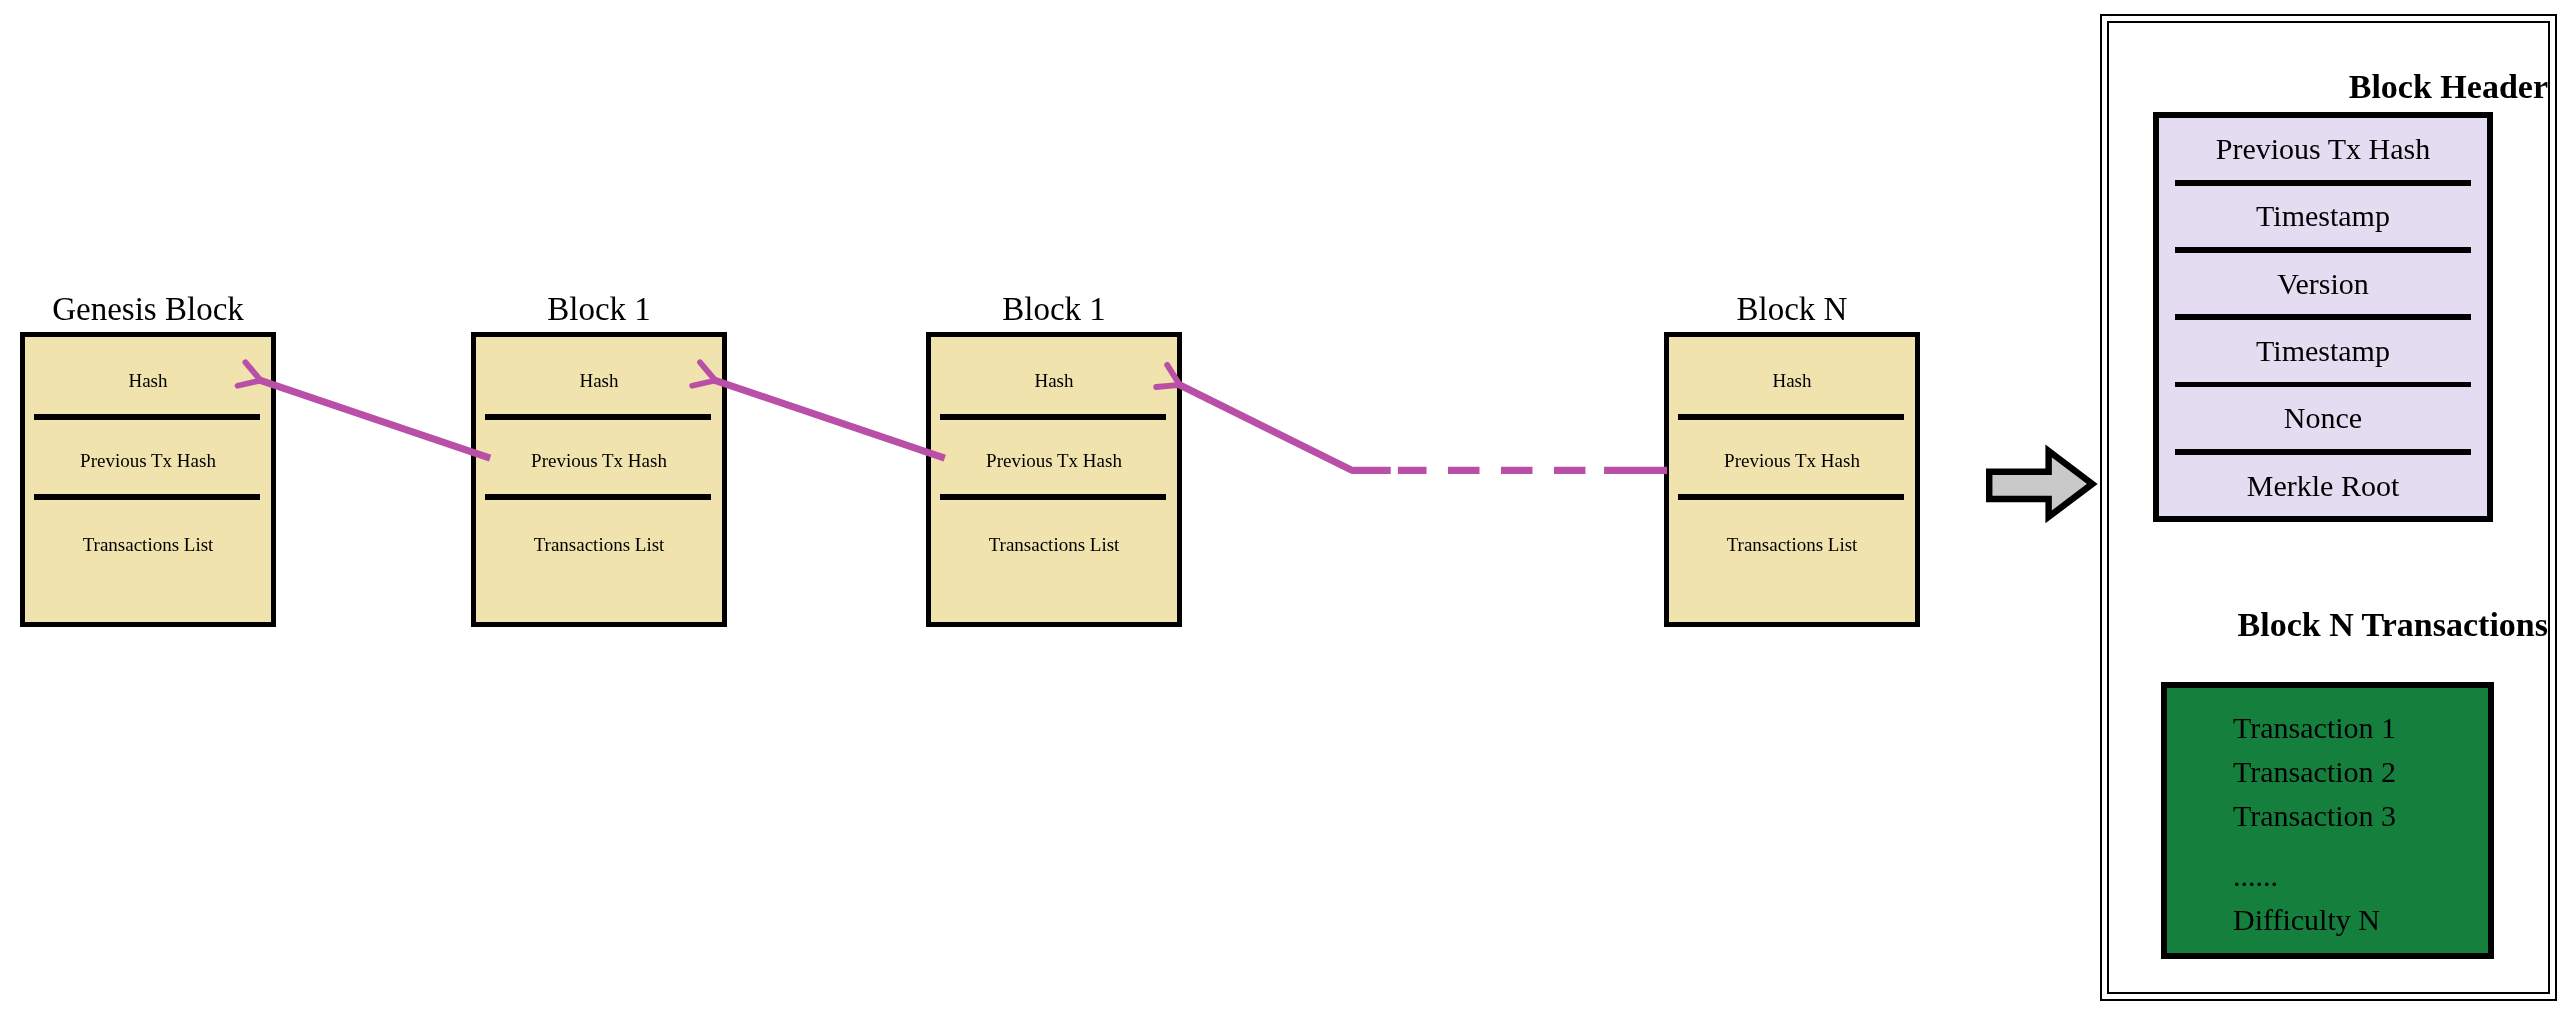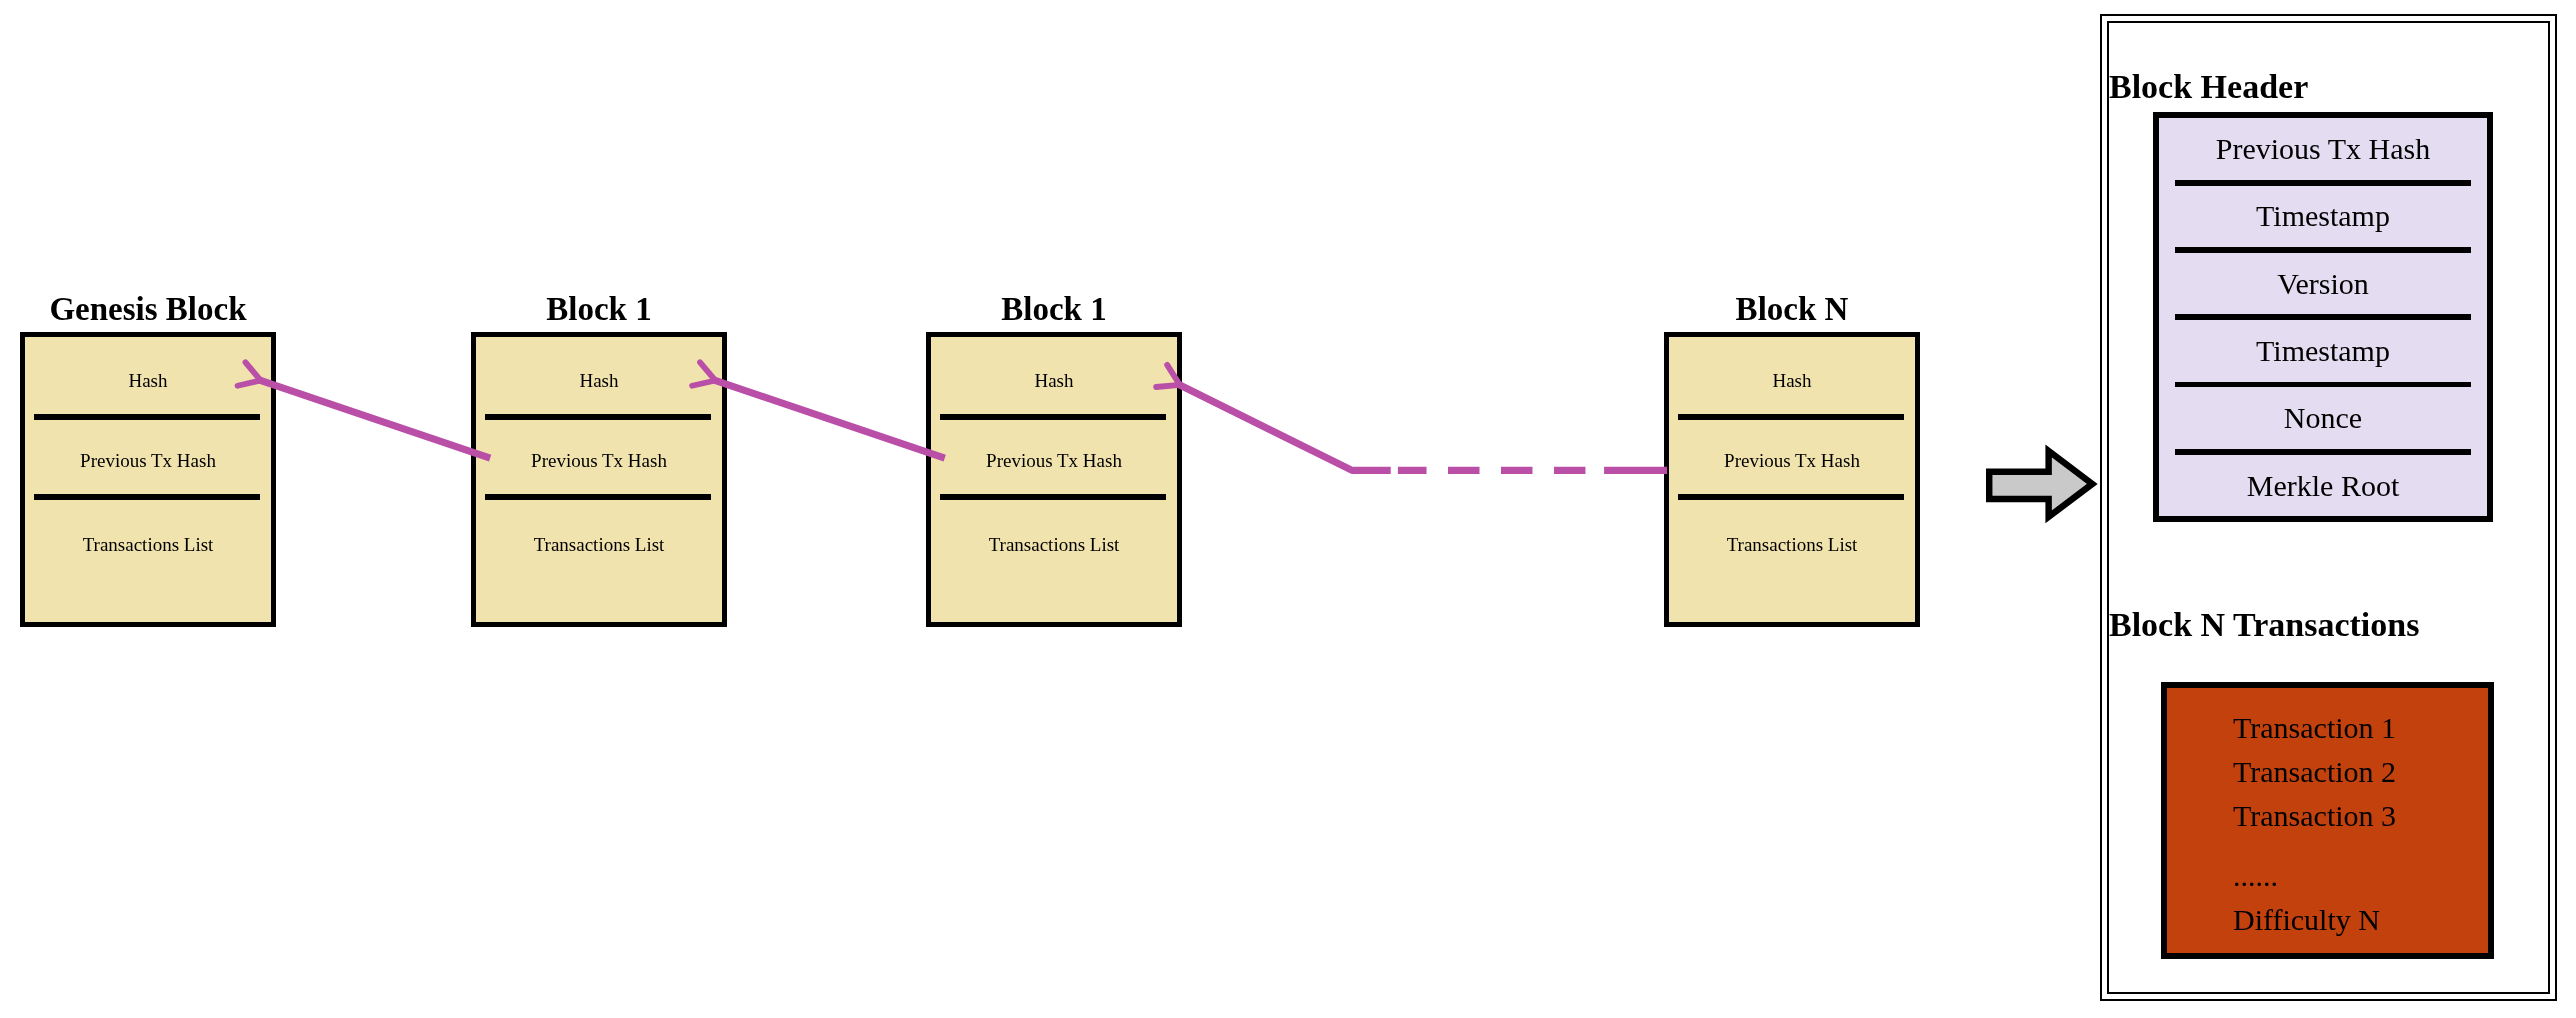--- a/index.html
+++ b/index.html
@@ -7,49 +7,49 @@
     position:relative;width:2576px;height:1018px;background:#fff;overflow:hidden;
     font-family:"Liberation Serif","DejaVu Serif",serif;color:#000;
   }
   
   .chain-block{
     position:absolute;top:332px;width:256px;height:295px;box-sizing:border-box;
     background:var(--block-fill,#F0E3AE);border:5px solid #000;
   }
   .block-title{
     position:absolute;left:50%;transform:translateX(-50%);bottom:calc(100% + 10.7px);
-    font-size:33px;font-weight:bold;line-height:1;white-space:nowrap;
+    font-size:33px;font-weight:normal;line-height:1;white-space:nowrap;
   }
   .brow{position:absolute;left:0;right:0;height:33px;line-height:33px;
     text-align:center;font-size:19px;white-space:nowrap;}
   .brow.r1{top:27px}.brow.r2{top:107px}.brow.r3{top:191px}
   .bdiv{position:absolute;left:9.3px;right:10.7px;height:5.7px;background:#000;}
   .bdiv.d1{top:77px}.bdiv.d2{top:157px}
   .bx-genesis{left:20px}.bx-2{left:471px}.bx-3{left:926px}.bx-n{left:1664px}
   
   .overlay{position:absolute;left:0;top:0;width:2576px;height:1018px;pointer-events:none;}
   
   .panel-outer{position:absolute;left:2100px;top:14.3px;width:457px;height:987px;
     box-sizing:border-box;border:2.9px solid #000;background:#fff;}
   .panel-inner{position:absolute;left:5px;top:5px;right:5px;bottom:5px;border:2.1px solid #000;}
-  .panel-title{position:absolute;left:0;right:0;text-align:left;font-weight:bold;
+  .panel-title{position:absolute;left:0;right:0;text-align:right;font-weight:bold;
     font-size:34px;line-height:40px;white-space:nowrap;}
   .header-title{top:44px}
   .tx-title{top:582px}
   .header-box{
     position:absolute;left:44px;top:89px;width:340px;height:410px;box-sizing:border-box;
     background:var(--header-fill,#E4DDF2);border:6.4px solid #000;
     display:flex;flex-direction:column;
   }
   .hrow{flex:1;display:flex;align-items:center;justify-content:center;
     font-size:30px;white-space:nowrap;}
   .hdiv{flex:none;height:5.7px;background:#000;margin:0 15.8px;}
   .tx-box{
     position:absolute;left:52px;top:659px;width:333px;height:277px;box-sizing:border-box;
-    background:#c2410c;border:6.4px solid #000;padding:18px 0 0 66px;
+    background:#15803d;border:6.4px solid #000;padding:18px 0 0 66px;
     font-size:30px;line-height:44px;
   }
   .tx-line{white-space:nowrap;}
   .tx-line.dots{margin-top:15.8px;}
 </style>
 </head>
 <body>
 
 <div class="stage">
 

